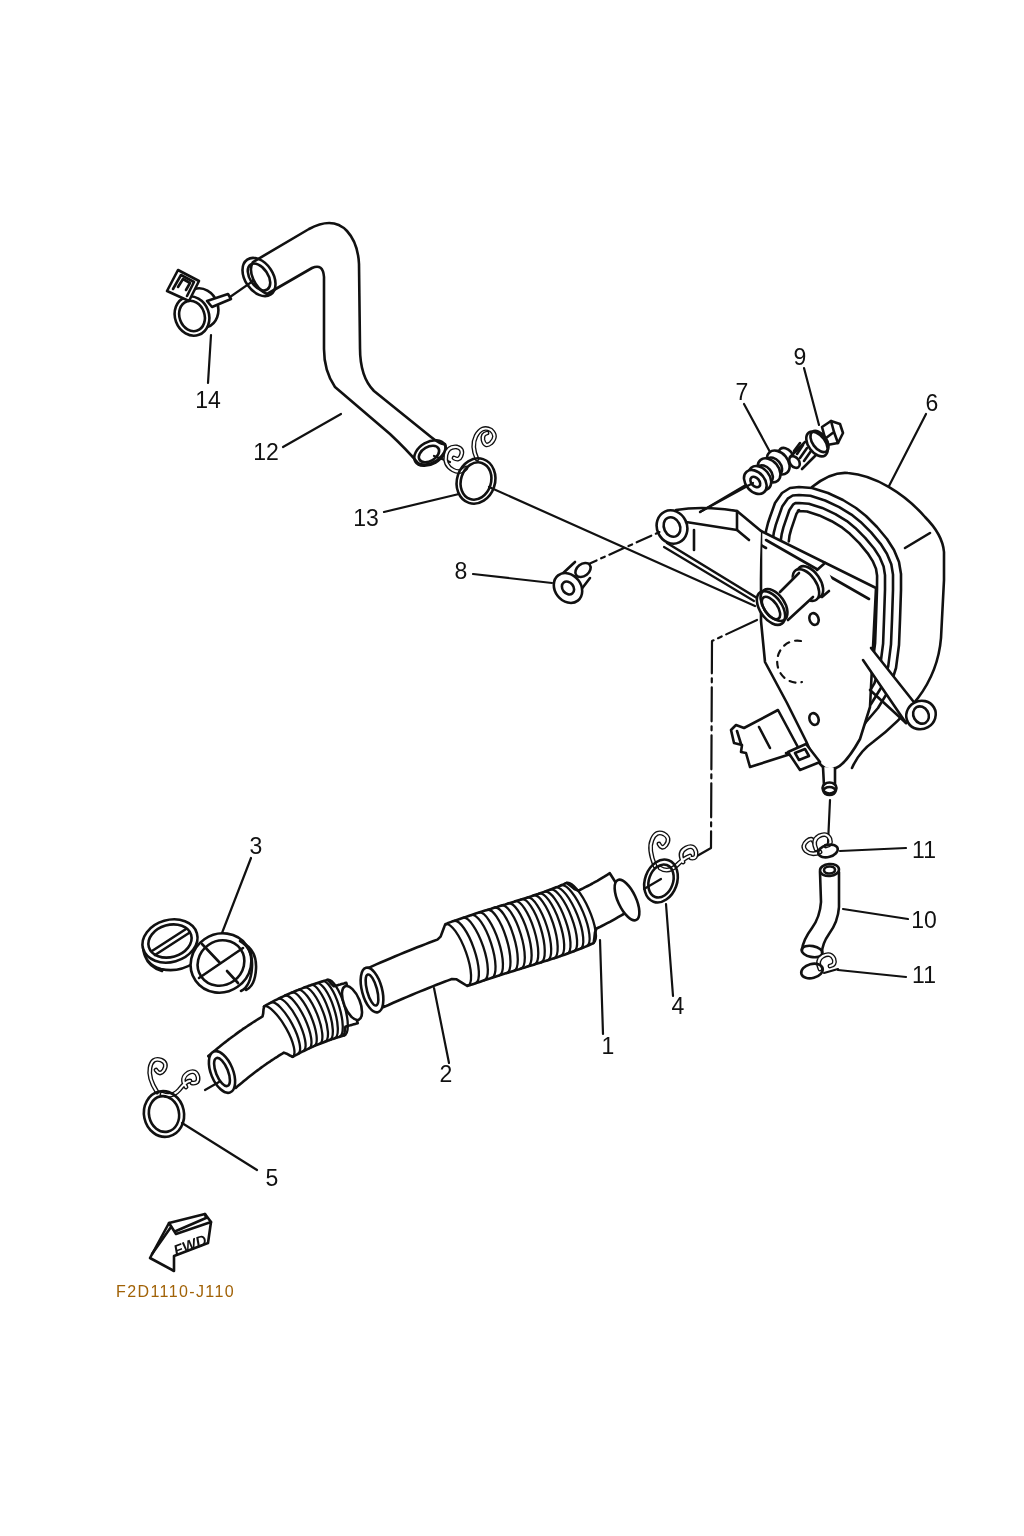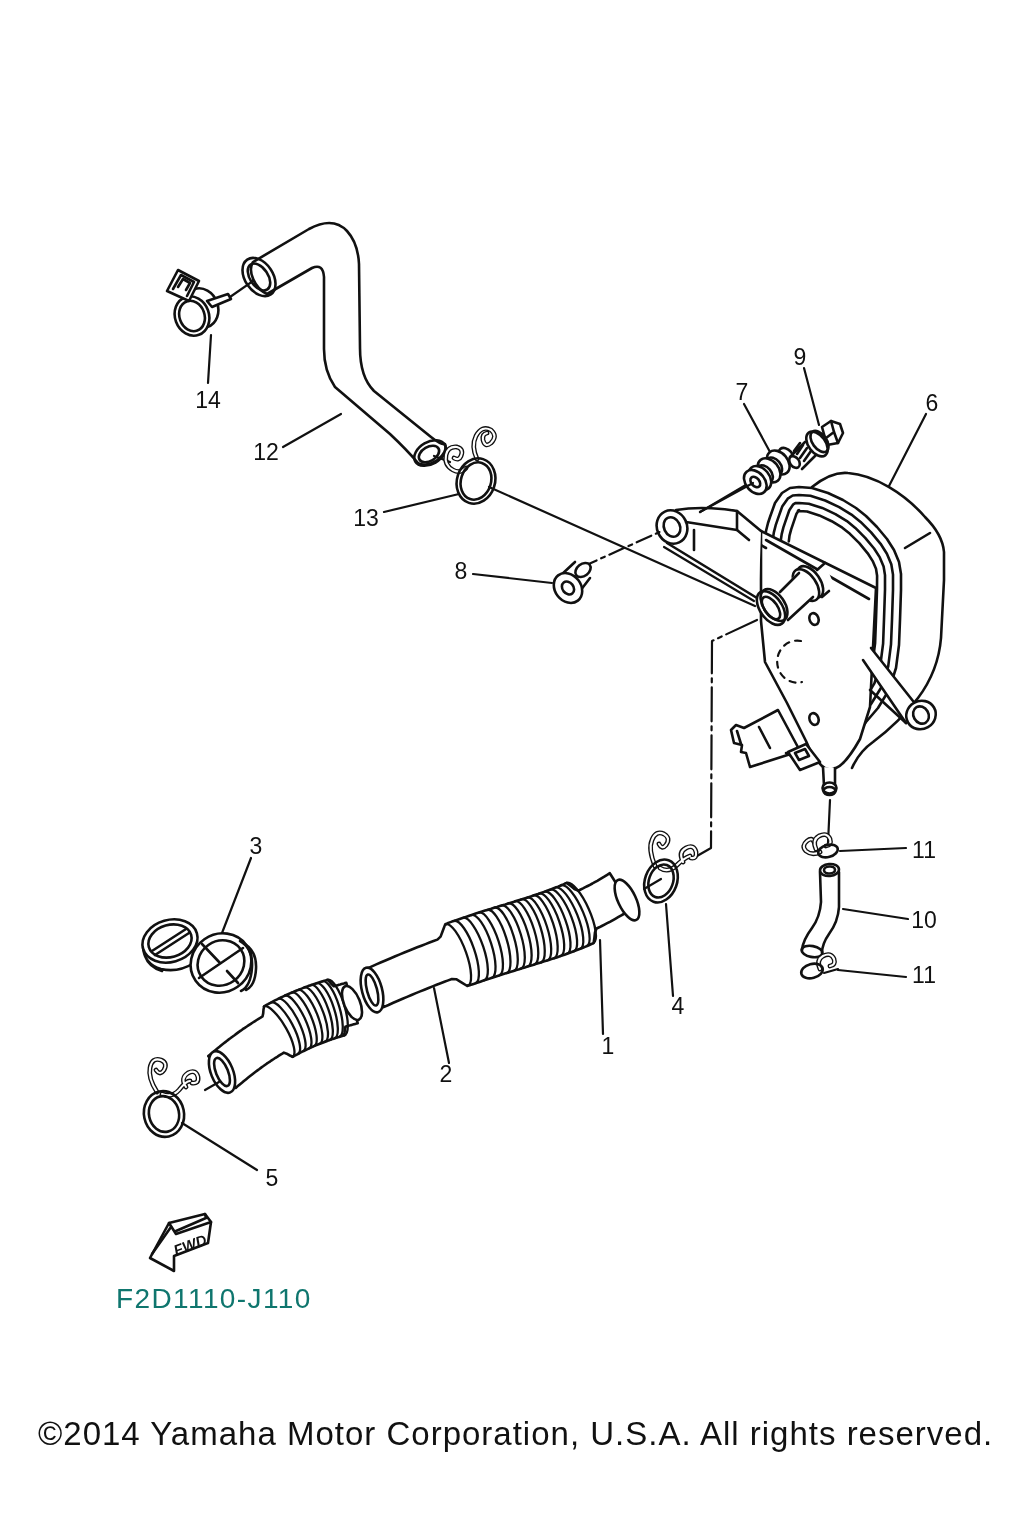--- a/index.html
+++ b/index.html
@@ -1,20 +1,20 @@
 <!DOCTYPE html>
 <html><head>
 <meta charset="utf-8">
 <style>
   html,body{margin:0;padding:0;background:#fff;}
   .page{position:relative;width:1024px;height:1536px;background:#fff;font-family:"Liberation Sans",sans-serif;overflow:hidden;}
   svg{position:absolute;top:0;left:0;}
   .lbl{font-family:"Liberation Sans",sans-serif;font-size:23px;fill:#111;}
   .copy{position:absolute;top:1415px;left:38px;font-size:33px;letter-spacing:1.0px;color:#111;white-space:nowrap;}
-  .pn{position:absolute;top:1283px;left:116px;font-size:28px;color:#0f766e;letter-spacing:1.4px;}
+  .pn{position:absolute;top:1283px;left:116px;font-size:16px;color:#a16207;letter-spacing:1.4px;}
 </style>
 </head>
 <body>
 <div class="page">
 <svg width="1024" height="1536" viewBox="0 0 1024 1536" fill="none" stroke="#111" stroke-width="2.6" stroke-linecap="round" stroke-linejoin="round">
 <g>
 <path d="M 812,487 C 827,475 838,472 848,473 C 875,475 905,494 925,517 C 936,528 943,540 944,552 L 944,580 L 941,638 C 939,663 930,682 918,698 C 904,716 889,730 873,742 C 863,749 856,759 852,768 L 790,720 L 792,500 Z" fill="#fff" stroke="none"></path>
 <path d="M 812,487 C 827,475 838,472 848,473 C 875,475 905,494 925,517 C 936,528 943,540 944,552 L 944,580 L 941,638 C 939,663 930,682 918,698 C 904,716 889,730 873,742 C 863,749 856,759 852,768"></path>
 <line x1="905.0" y1="548.0" x2="930.0" y2="533.0"></line>
 <path d="M 765.0,538.0 L 766.0,531.0 L 768.0,523.0 L 770.0,517.0 L 775.0,503.0 L 782.0,493.0 L 790.0,488.0 L 799.0,487.0 L 812.0,488.0 L 828.0,493.0 L 843.0,500.0 L 856.0,508.0 L 866.0,516.0 L 877.0,527.0 L 887.0,539.0 L 894.0,550.0 L 899.0,562.0 L 901.0,574.0 L 901.0,590.0 L 900.0,620.0 L 899.0,645.0 L 896.0,668.0 L 889.0,690.0 L 878.0,708.0 L 866.0,722.0 L 856.0,736.0 L 848.0,752.0 L 843.0,763.0"></path>
@@ -236,14 +236,13 @@
 <text x="256" y="854" class="lbl" text-anchor="middle" stroke="none">3</text>
 <text x="924" y="858" class="lbl" text-anchor="middle" stroke="none">11</text>
 <text x="924" y="928" class="lbl" text-anchor="middle" stroke="none">10</text>
 <text x="924" y="983" class="lbl" text-anchor="middle" stroke="none">11</text>
 <text x="678" y="1014" class="lbl" text-anchor="middle" stroke="none">4</text>
 <text x="608" y="1054" class="lbl" text-anchor="middle" stroke="none">1</text>
 <text x="446" y="1082" class="lbl" text-anchor="middle" stroke="none">2</text>
 <text x="272" y="1186" class="lbl" text-anchor="middle" stroke="none">5</text>
 </svg>
 <div class="pn">F2D1110-J110</div>
-<div class="copy">©2014 Yamaha Motor Corporation, U.S.A. All rights reserved.</div>
 </div>
 
 </body></html>

